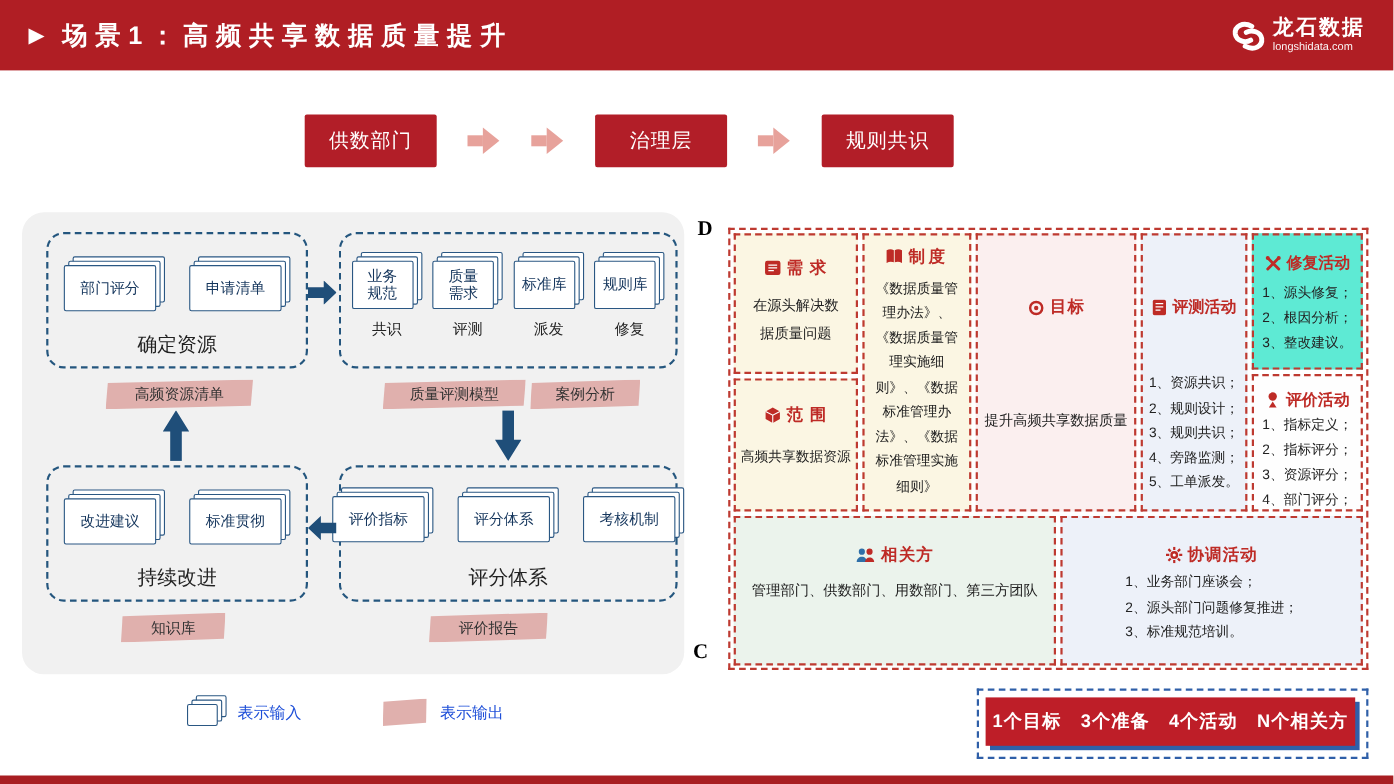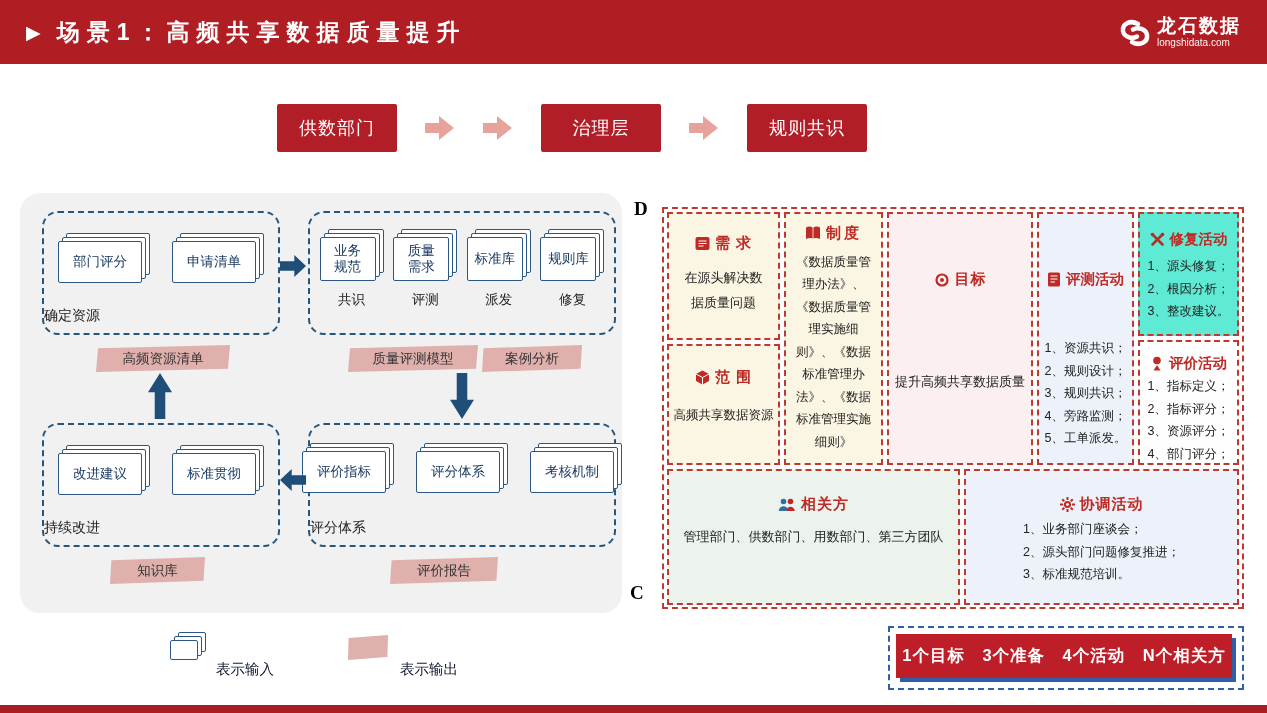--- a/index.html
+++ b/index.html
@@ -26,21 +26,21 @@
                  border-left:15px solid #E7A29B;border-top:12px solid transparent;border-bottom:12px solid transparent;}
 
   
   .corner{position:absolute;font-family:"Liberation Serif",serif;font-weight:bold;font-size:19px;color:#000;}
 
   
   .lpanel{position:absolute;left:20px;top:193px;width:602px;height:420px;background:#F1F1F1;border-radius:20px;}
   .grp{position:absolute;border:2px dashed #24567E;border-radius:16px;box-sizing:border-box;}
   .grp-row{display:flex;justify-content:center;gap:22px;padding-top:20px;}
   .grp-row4{display:flex;justify-content:space-evenly;padding-top:16px;}
-  .grp-title{position:absolute;bottom:8px;left:0;right:0;font-size:14px;color:#222;}
+  .grp-title{position:absolute;bottom:8px;left:0;right:0;text-align:center;font-size:18px;color:#222;}
   .col{display:flex;flex-direction:column;align-items:center;gap:10px;}
   .sub{font-size:13.5px;color:#222;}
 
   .docstack{position:relative;width:92px;height:50px;flex:0 0 auto;}
   .docstack.sm{width:64px;height:52px;}
   .pg{position:absolute;background:#fff;border:1.5px solid #2A5783;border-radius:2px;box-sizing:border-box;}
   .p3{left:8px;top:0;right:0;bottom:8px;}
   .p2{left:4px;top:4px;right:4px;bottom:4px;}
   .front{left:0;top:8px;right:8px;bottom:0;display:flex;align-items:center;justify-content:center;
          font-size:13.5px;color:#14355C;white-space:pre-line;text-align:center;line-height:1.2;}
@@ -49,21 +49,21 @@
   .ar-right{clip-path:polygon(0 28%,55% 28%,55% 0,100% 50%,55% 100%,55% 72%,0 72%);}
   .ar-left{clip-path:polygon(100% 28%,45% 28%,45% 0,0 50%,45% 100%,45% 72%,100% 72%);}
   .ar-up{clip-path:polygon(50% 0,100% 42%,72% 42%,72% 100%,28% 100%,28% 42%,0 42%);}
   .ar-down{clip-path:polygon(28% 0,72% 0,72% 58%,100% 58%,50% 100%,0 58%,28% 58%);}
 
   .flag{position:absolute;height:27px;background:#E0B0AD;
         clip-path:polygon(1.5% 12%,100% 0%,98.5% 88%,0% 100%);
         display:flex;align-items:center;justify-content:center;font-size:13.5px;color:#333;}
 
   
-  .legend-label{position:absolute;font-size:14.5px;color:#0f172a;margin-top:21px;}
+  .legend-label{position:absolute;font-size:14.5px;color:#1d4ed8;}
 
   
   .dgrid{position:absolute;left:662px;top:207px;width:582px;height:402px;
          border:2px dashed #BE3A31;box-sizing:border-box;}
   .cell{position:absolute;border:2px dashed #BE3A31;box-sizing:border-box;text-align:center;overflow:hidden;}
   .ct{display:flex;align-items:center;justify-content:center;gap:5px;color:#BE2B26;
       font-weight:bold;font-size:15px;letter-spacing:1px;}
   .cbody{font-size:13px;color:#222;line-height:1.95;}
   .cl{text-align:left;font-size:12.5px;color:#222;line-height:1.8;display:inline-block;margin-top:6px;}
 

